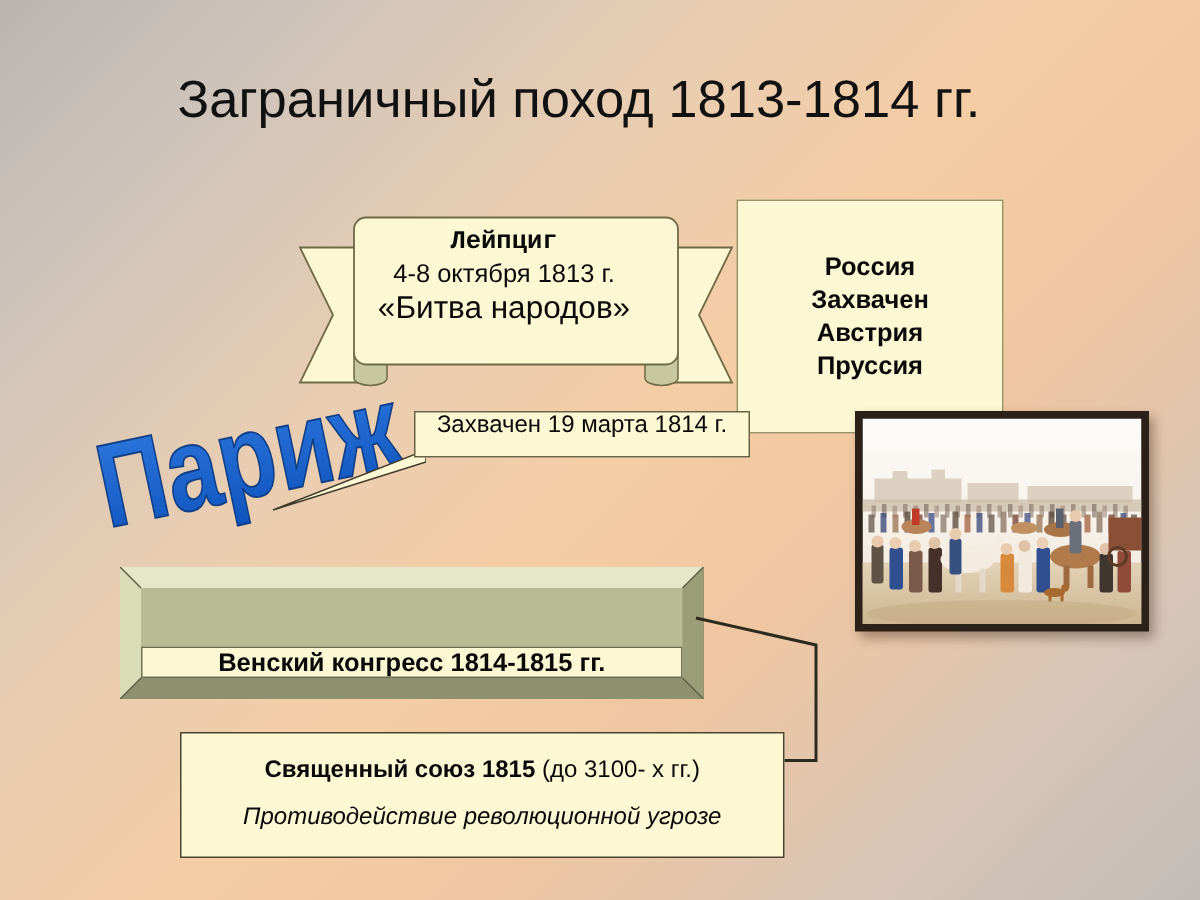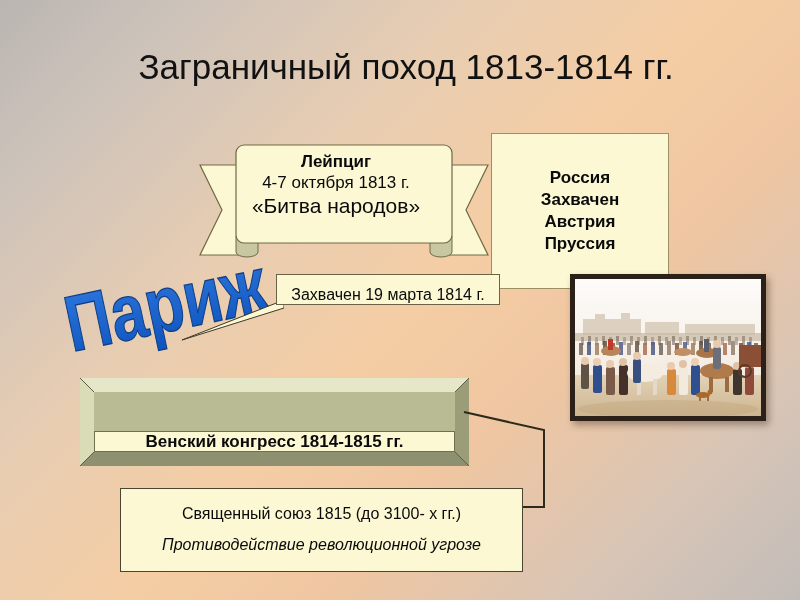--- a/index.html
+++ b/index.html
@@ -34,42 +34,41 @@
     position: absolute;
     left: 0;
     top: 47px;
     width: 772px;
     text-align: center;
     font-size: 35px;
     font-weight: normal;
     color: #111111;
     letter-spacing: 0px;
     white-space: nowrap;
-    padding-left: 20px;
   }
 
   
   #ribbon {
     position: absolute;
     left: 196px;
     top: 140px;
     width: 296px;
     height: 120px;
   }
   #ribbon svg { display: block; }
   #ribbon-text {
     position: absolute;
     left: 42px;
     top: 12px;
     width: 196px;
     text-align: center;
     color: #0a0a0a;
     line-height: 1.22;
   }
-  #ribbon-text .l1 { font-size: 17px; font-weight: bold; }
+  #ribbon-text .l1 { font-size: 17px; font-weight: bold; font-family: Liberation Mono, monospace; }
   #ribbon-text .l2 { font-size: 17px; }
   #ribbon-text .l3 { font-size: 21px; }
 
   
   #allies {
     position: absolute;
     left: 491px;
     top: 133px;
     width: 178px;
     height: 156px;
@@ -107,21 +106,21 @@
   #callout .tail { position: absolute; left: -96px; top: 0; }
   #callout .cbox {
     position: absolute;
     left: 0; top: 0;
     width: 224px;
     height: 31px;
     background: #fbf8d3;
     border: 1px solid #6b6348;
     box-sizing: border-box;
     display: flex;
-    align-items: flex-end;
+    align-items: flex-start;
     justify-content: center;
     color: #0a0a0a;
     font-size: 16px;
   }
 
   
   #vienna {
     position: absolute;
     left: 80px;
     top: 378px;
@@ -174,21 +173,21 @@
     box-sizing: border-box;
     display: flex;
     flex-direction: column;
     align-items: center;
     justify-content: center;
     color: #0a0a0a;
     line-height: 1.30;
     padding: 0 10px;
   }
   #alliance .row1 { font-size: 16px; }
-  #alliance .row1 b { font-weight: normal; }
+  #alliance .row1 b { font-weight: bold; }
   #alliance .row2 { font-size: 16px; font-style: italic; text-align: center; margin-top: 10px; }
 
   
   #painting {
     position: absolute;
     left: 570px;
     top: 274px;
     width: 196px;
     height: 147px;
     background: #2b2119;
@@ -212,21 +211,21 @@
 
       <polygon points="292,25 250,25 250,115 292,115 270,70" fill="#fbf8d3" stroke="#6f6a46" stroke-width="1.2"></polygon>
 
       <path d="M40,96 h22 v16 a11,5 0 0 1 -22,0 z" fill="#c7c7a0" stroke="#6f6a46" stroke-width="1"></path>
       <path d="M234,96 h22 v16 a11,5 0 0 1 -22,0 z" fill="#c7c7a0" stroke="#6f6a46" stroke-width="1"></path>
 
       <rect x="40" y="5" width="216" height="98" rx="8" ry="8" fill="#fbf8d3" stroke="#6f6a46" stroke-width="1.2"></rect>
     </svg>
     <div id="ribbon-text">
       <div class="l1">Лейпциг</div>
-      <div class="l2">4-7 октября 1813 г.</div>
+      <div class="l2">4-8 октября 1813 г.</div>
       <div class="l3">«Битва народов»</div>
     </div>
   </div>
 
   <div id="allies">
     <div>Россия</div>
     <div>Захвачен</div>
     <div>Австрия</div>
     <div>Пруссия</div>
   </div>

